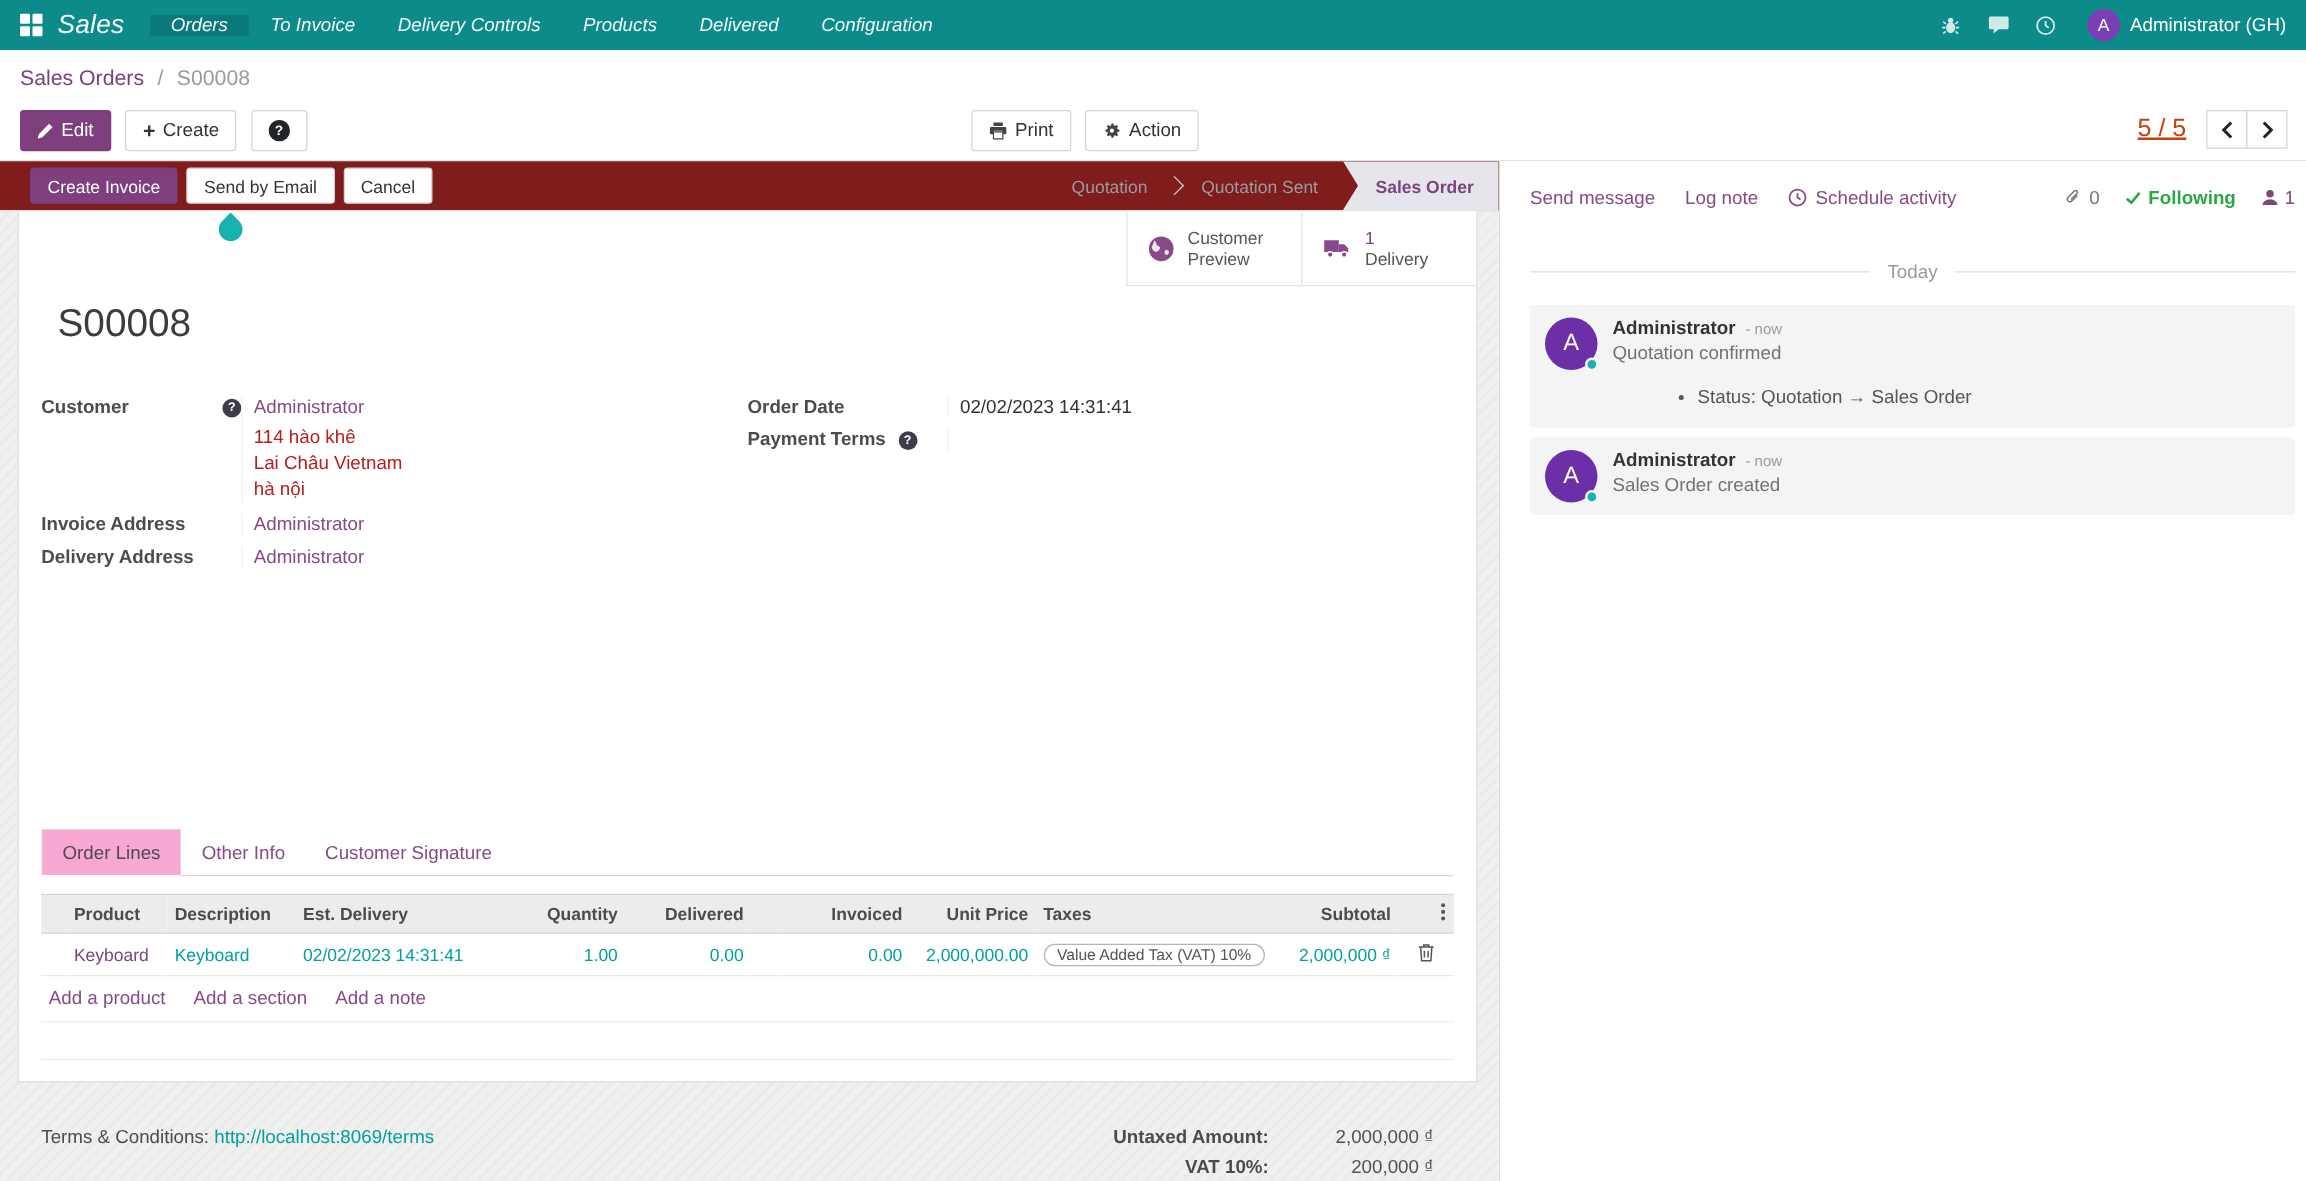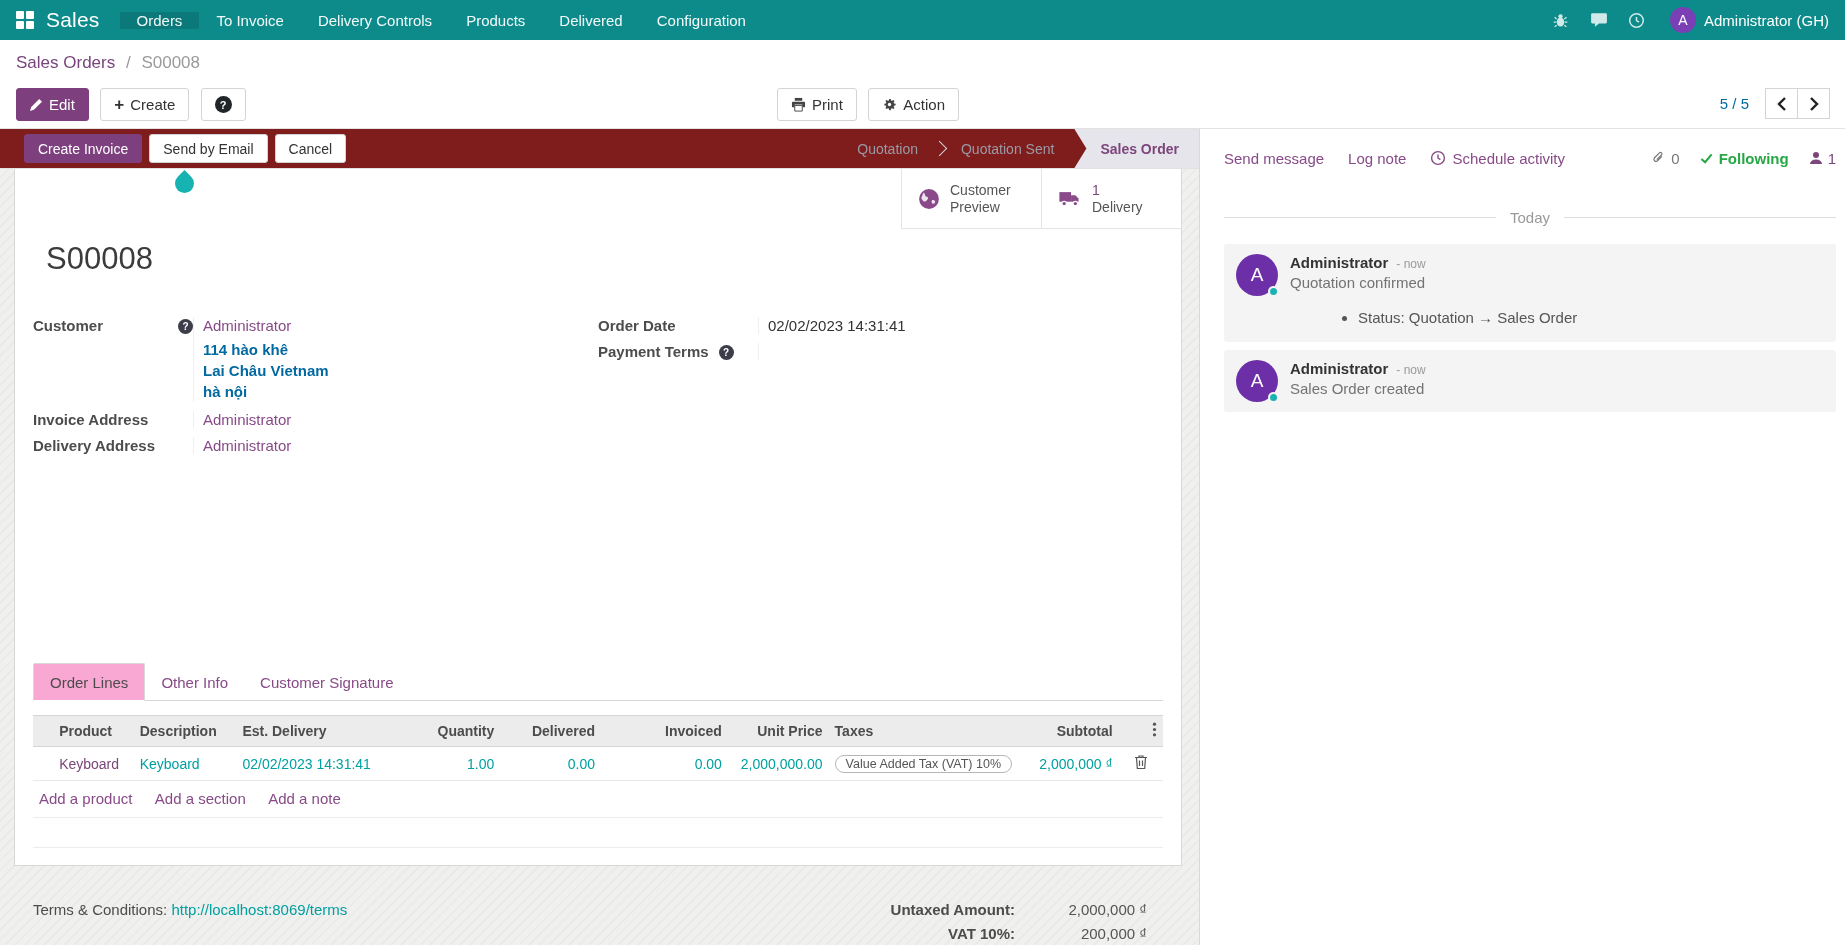--- a/index.html
+++ b/index.html
@@ -2,21 +2,21 @@
 <html><head>
 <meta charset="utf-8">
 <style>
   * { margin:0; padding:0; box-sizing:border-box; }
   html,body { width:1845px; height:945px; overflow:hidden; background:#fff;
     font-family:"Liberation Sans", sans-serif; }
   .app { position:relative; width:1845px; height:945px; }
 
   
   .topnav { height:40px; background:#0d8b8b; display:flex; align-items:stretch; color:#fff; }
-  .nav-left { display:flex; align-items:center; }
+  .nav-left { display:flex; align-items:center;font-style:italic; }
   .grid-icon { width:18px; height:18px; margin:0 12px 0 16px; display:grid;
     grid-template-columns:8px 8px; grid-template-rows:8px 8px; gap:2px; }
   .grid-icon span { background:#fff; border-radius:1px; }
   .brand { font-size:21px; font-weight:500; margin-right:20px; letter-spacing:.2px; }
   .nav-item { display:flex; align-items:center; padding:0 17px; font-size:15px;
     color:rgba(255,255,255,.95); cursor:pointer; }
   .nav-item.active { background:#0b7979; }
   .nav-right { margin-left:auto; display:flex; align-items:center; gap:0; }
   .nav-ico { width:38px; display:flex; justify-content:center; align-items:center; cursor:pointer; opacity:.9; }
   .nav-avatar { width:26px; height:26px; border-radius:50%; background:#7b3fb5; color:#fff;
@@ -33,21 +33,21 @@
   .btn { display:inline-flex; align-items:center; gap:6px; height:33px; padding:0 13px;
     font-size:15px; border:1px solid #d4d4d4; border-radius:3px; background:#fff;
     color:#333; cursor:pointer; vertical-align:top; }
   .btn.primary { background:#7d3f7d; border-color:#7d3f7d; color:#fff; }
   .btn + .btn { margin-left:7px; }
   .help-circle { display:inline-flex; width:17px; height:17px; border-radius:50%;
     background:#212529; color:#fff; font-size:11px; font-weight:bold;
     align-items:center; justify-content:center; }
   .cp-center { position:absolute; left:733px; top:0;padding-left:28px; }
   .pager { position:absolute; right:0; top:0; display:flex; align-items:center; }
-  .pager-text { font-size:15px; color:#0369a1; margin-right:16px; }
+  .pager-text { font-size:20px; color:#c2410c; margin-right:16px;text-decoration:underline; }
   .pager-btn { width:33px; height:31px; border:1px solid #d4d4d4; background:#fff;
     display:flex; align-items:center; justify-content:center; cursor:pointer; }
   .pager-btn + .pager-btn { margin-left:-1px; }
 
   
   .main { position:absolute; top:128px; bottom:0; left:0; right:0; display:flex;
     border-top:1px solid #e2e2e2; }
   .left-pane { width:1200px; border-right:1px solid #d9d9d9; display:flex; flex-direction:column; }
 
   
@@ -78,21 +78,21 @@
   .stat-val { font-size:14px; color:#7c457c; line-height:17px; }
 
   .sheet-title { position:absolute; top:72px; left:31px; font-size:31px; font-weight:500; color:#3c3c3c; }
 
   .fields { position:absolute; top:148px; left:18px; right:18px; display:flex; }
   .fcol { width:50%; }
   .frow { display:flex; margin-bottom:9px; }
   .flabel { width:160px; font-size:15px; font-weight:600; color:#4c4c4c; display:flex; align-items:flex-start; }
   .fvalue { flex:1; border-left:1px solid #efefef; padding-left:9px; font-size:15px; color:#333; }
   .fvalue .link { color:#874a87; cursor:pointer; }
-  .addr { margin-top:5px; line-height:21px; color:#0369a1;font-weight:bold; }
+  .addr { margin-top:5px; line-height:21px; color:#b91c1c; }
   .q-ico { display:inline-flex; width:15px; height:15px; border-radius:50%; background:#3d3d4a;
     color:#fff; font-size:10px; font-weight:bold; align-items:center; justify-content:center;
     margin-left:8px; margin-top:2px; }
   .flabel .spacer { flex:1; }
 
   
   .tabs { position:absolute; top:494px; left:18px; right:18px; border-bottom:1px solid #d8d8d8;
     display:flex; height:38px; }
   .tab { padding:0 16px; display:flex; align-items:center; font-size:15px; color:#874a87;
     cursor:pointer; margin-bottom:-1px; }

